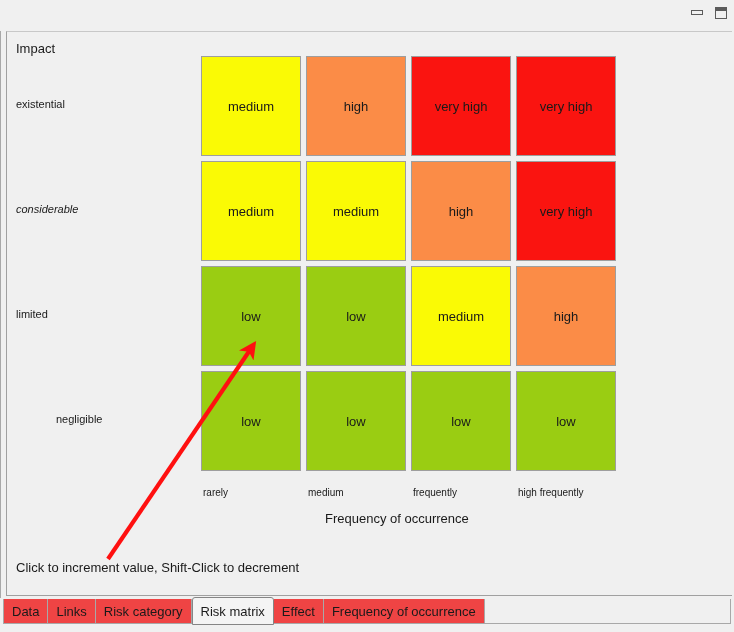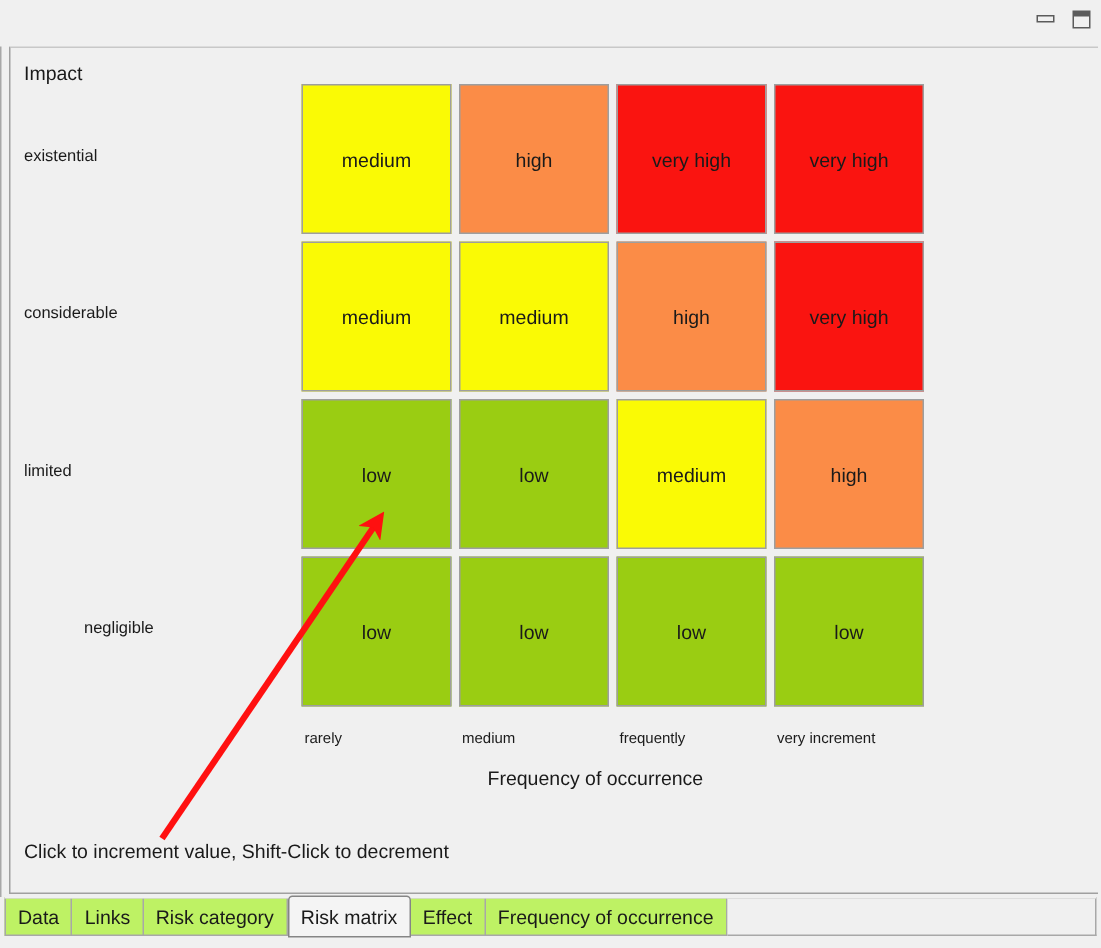--- a/index.html
+++ b/index.html
@@ -223,21 +223,21 @@
     background: #f0f0f0;
   }
   .page-tab {
     height: 26px;
     box-sizing: border-box;
     padding: 0 8px;
     display: flex;
     align-items: center;
     font-size: 13px;
     color: #1a1a1a;
-    background: #bef264;
+    background: #ef4444;
     border: 1px solid #a8a8a8;
     border-left: none;
     white-space: nowrap;
     cursor: pointer;
   }
   .page-tab:first-child { border-left: 1px solid #a8a8a8; }
   .page-tab.selected {
     background: #f4f4f4;
     border: 1px solid #858585;
     border-radius: 3px 3px 0 0;
@@ -287,21 +287,21 @@
     </div>
   </div>
 
   <div id="view-content">
     <div id="view-content-inner">
 
       <div id="impact-axis-label">Impact</div>
 
       <div id="row-labels-host">
           <div class="row-label" style="top: 66px;">existential</div>
-          <div class="row-label" style="top: 171px;">considerable</div>
+          <div class="row-label" style="top: 171px; font-style: italic;">considerable</div>
           <div class="row-label" style="top: 276px;">limited</div>
           <div class="row-label" style="top: 381px; margin-left: 40px;">negligible</div>
         </div>
 
       <div id="matrix-grid">
           <div class="matrix-cell" style="left: 0px; top: 0px; background: rgb(250, 250, 5);">medium</div>
           <div class="matrix-cell" style="left: 105px; top: 0px; background: rgb(251, 140, 71);">high</div>
           <div class="matrix-cell" style="left: 210px; top: 0px; background: rgb(250, 20, 16);">very high</div>
           <div class="matrix-cell" style="left: 315px; top: 0px; background: rgb(250, 20, 16);">very high</div>
           <div class="matrix-cell" style="left: 0px; top: 105px; background: rgb(250, 250, 5);">medium</div>
@@ -315,21 +315,21 @@
           <div class="matrix-cell" style="left: 0px; top: 315px; background: rgb(154, 205, 18);">low</div>
           <div class="matrix-cell" style="left: 105px; top: 315px; background: rgb(154, 205, 18);">low</div>
           <div class="matrix-cell" style="left: 210px; top: 315px; background: rgb(154, 205, 18);">low</div>
           <div class="matrix-cell" style="left: 315px; top: 315px; background: rgb(154, 205, 18);">low</div>
         </div>
 
       <div id="col-labels-host">
           <div class="col-label" style="left: 195px;">rarely</div>
           <div class="col-label" style="left: 300px;">medium</div>
           <div class="col-label" style="left: 405px;">frequently</div>
-          <div class="col-label" style="left: 510px;">very increment</div>
+          <div class="col-label" style="left: 510px;">high frequently</div>
         </div>
 
       <div id="freq-axis-label">Frequency of occurrence</div>
 
       <svg id="annotation-arrow" viewBox="0 0 728 562">
         <defs>
           <marker id="arrowhead" markerWidth="4.2" markerHeight="4.2" refX="1.6" refY="2.1" orient="auto">
             <path d="M0,0 L4.2,2.1 L0,4.2 L1.1,2.1 z" fill="#FF1010"></path>
           </marker>
         </defs>

